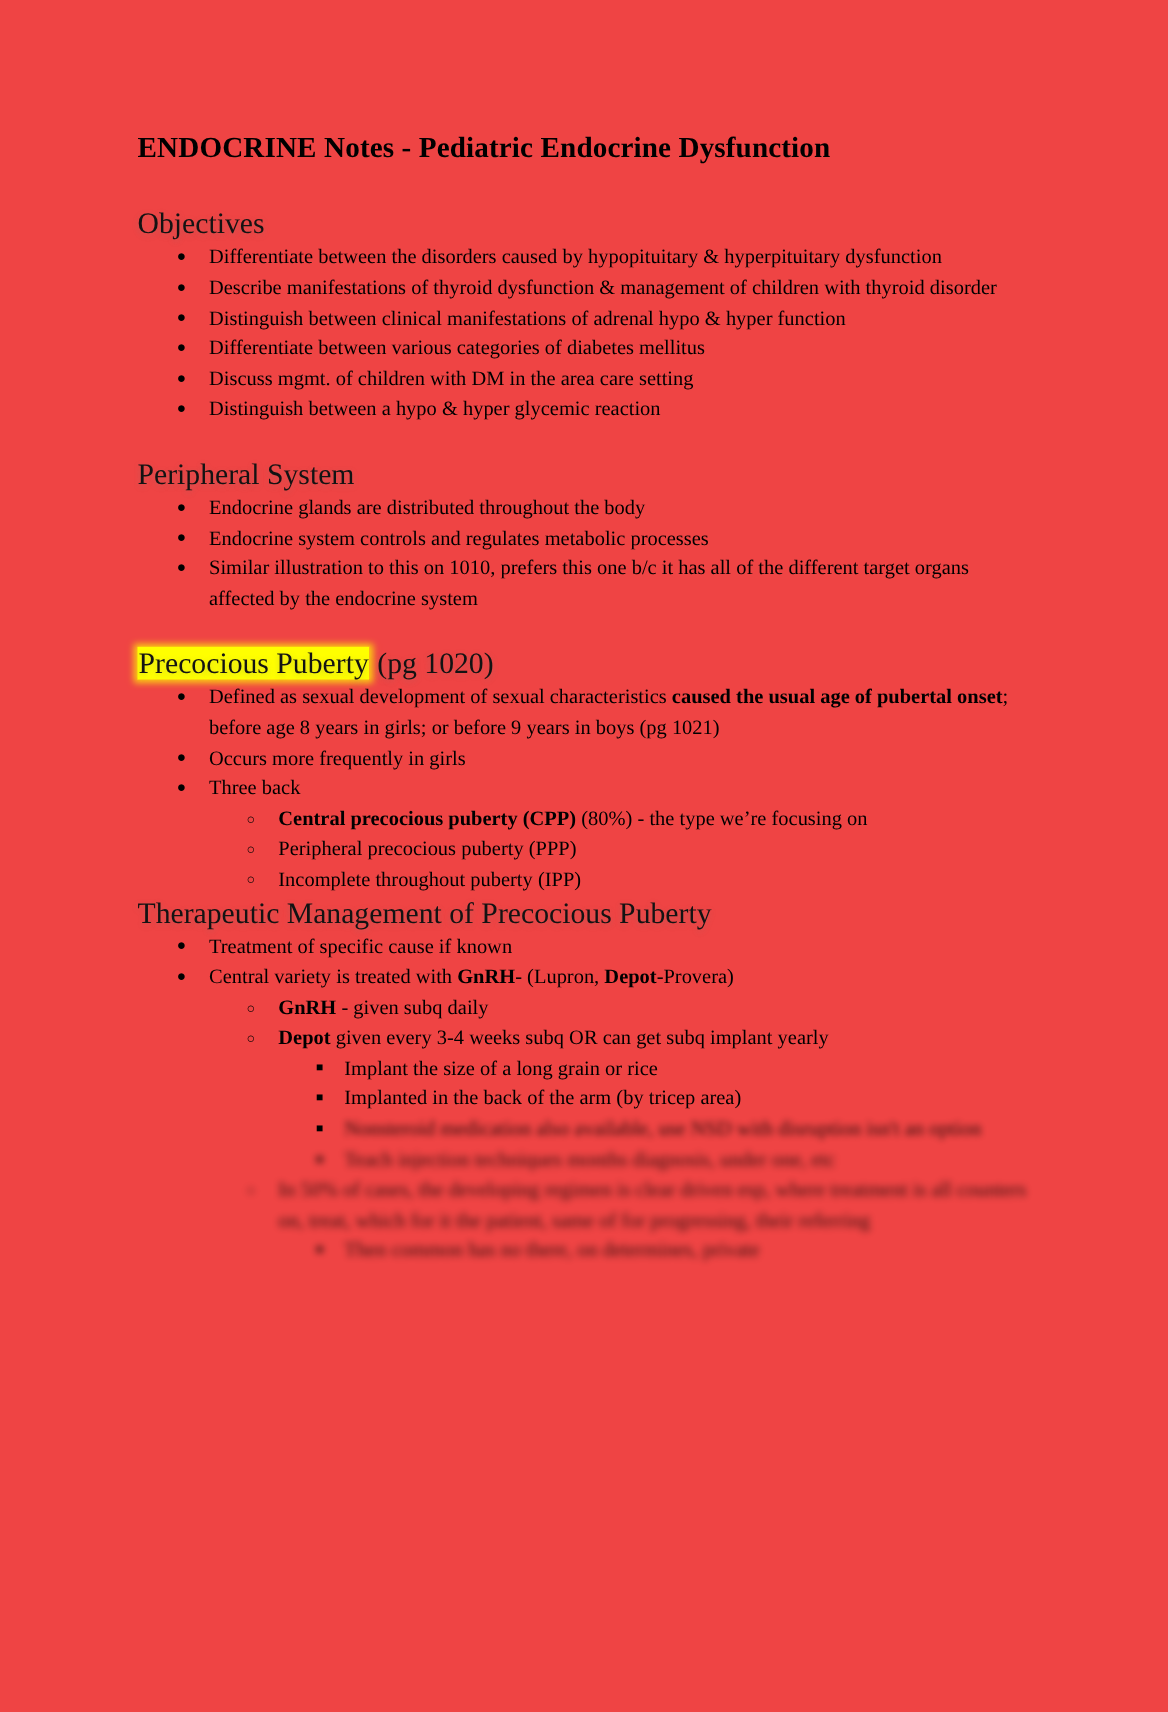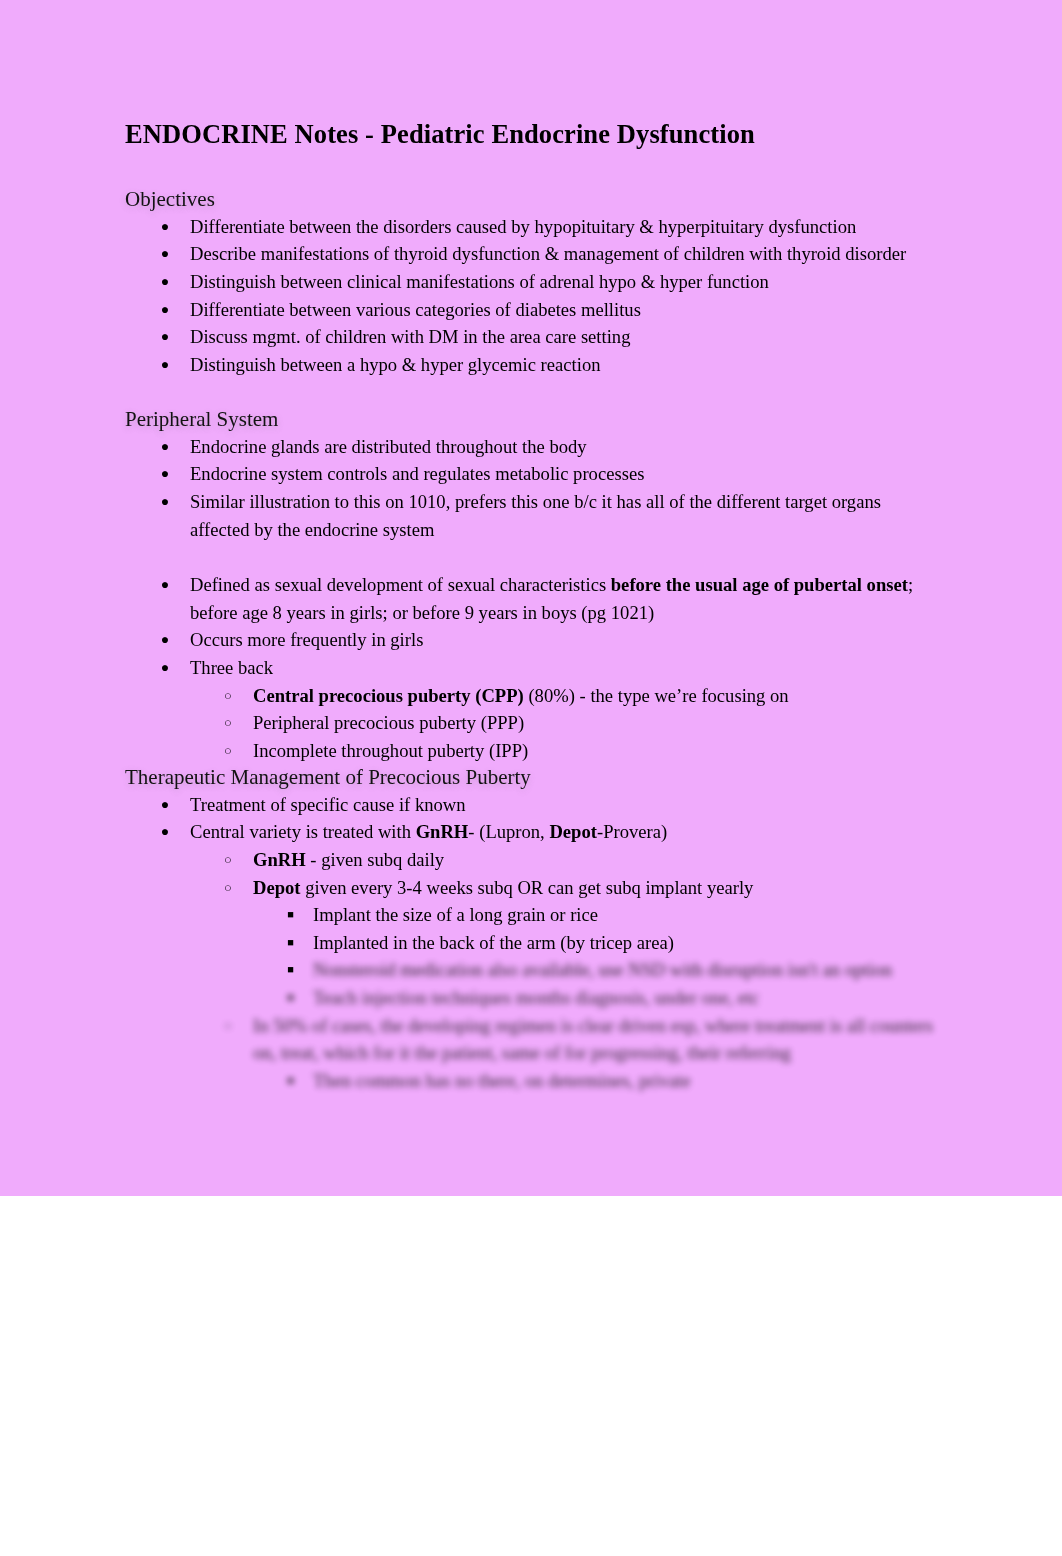--- a/index.html
+++ b/index.html
@@ -12,22 +12,22 @@
     height: 1556px;
     position: relative;
     font-family: "Liberation Serif", "DejaVu Serif", serif;
     color: #000000;
     overflow: hidden;
   }
   .page {
     position: absolute;
     left: 0; top: 0;
     width: 1062px;
-    height: 1196px;
-    background: #f0abfc;
+    height: 1556px;
+    background: #ef4444;
   }
   .doc {
     position: absolute;
     left: 125px;
     top: 118px;
     width: 815px;
   }
 
   .doc-title {
     font-size: 26.5px;
@@ -35,21 +35,21 @@
     line-height: 1.22;
     letter-spacing: 0.1px;
     margin: 0 0 0 0;
     color: #000;
   }
 
   .spacer-lg { height: 36px; }
   .spacer-md { height: 28px; }
 
   .heading {
-    font-size: 21px;
+    font-size: 27px;
     font-weight: normal;
     line-height: 1.26;
     margin: 0;
     color: #131313;
     display: inline-block;
     text-shadow: 0px 2px 6px rgba(120,120,120,0.30);
   }
   .heading .hl {
     background: #ffff00;
     box-shadow: 0 0 6px 3px rgba(255,255,0,0.75);
@@ -167,22 +167,23 @@
       <ul class="lvl1">
         <li><span class="mk">●</span><span>Endocrine glands are distributed throughout the body</span></li>
         <li><span class="mk">●</span><span>Endocrine system controls and regulates metabolic processes</span></li>
         <li><span class="mk">●</span><span>Similar illustration to this on 1010, prefers this one b/c it has all of the different target organs affected by the endocrine system</span></li>
       </ul>
     </div>
 
     <div class="spacer-md"></div>
 
     <div>
-      <ul class="lvl1">
-        <li><span class="mk">●</span><span>Defined as sexual development of sexual characteristics </span><b>before the usual age of pubertal onset</b><span>; before age 8 years in girls; or before 9 years in boys (pg 1021)</span></li>
+      <div class="heading"><span class="hl">Precocious Puberty</span><span class="plain"> (pg 1020)</span></div>
+      <ul class="lvl1">
+        <li><span class="mk">●</span><span>Defined as sexual development of sexual characteristics </span><b>caused the usual age of pubertal onset</b><span>; before age 8 years in girls; or before 9 years in boys (pg 1021)</span></li>
         <li><span class="mk">●</span><span>Occurs more frequently in girls</span></li>
         <li><span class="mk">●</span><span>Three back</span></li>
       </ul>
       <ul class="lvl2">
         <li><span class="mk">○</span><b>Central precocious puberty (CPP)</b><span> (80%) - the type we’re focusing on</span></li>
         <li><span class="mk">○</span><span>Peripheral precocious puberty (PPP)</span></li>
         <li><span class="mk">○</span><span>Incomplete throughout puberty (IPP)</span></li>
       </ul>
     </div>
 

